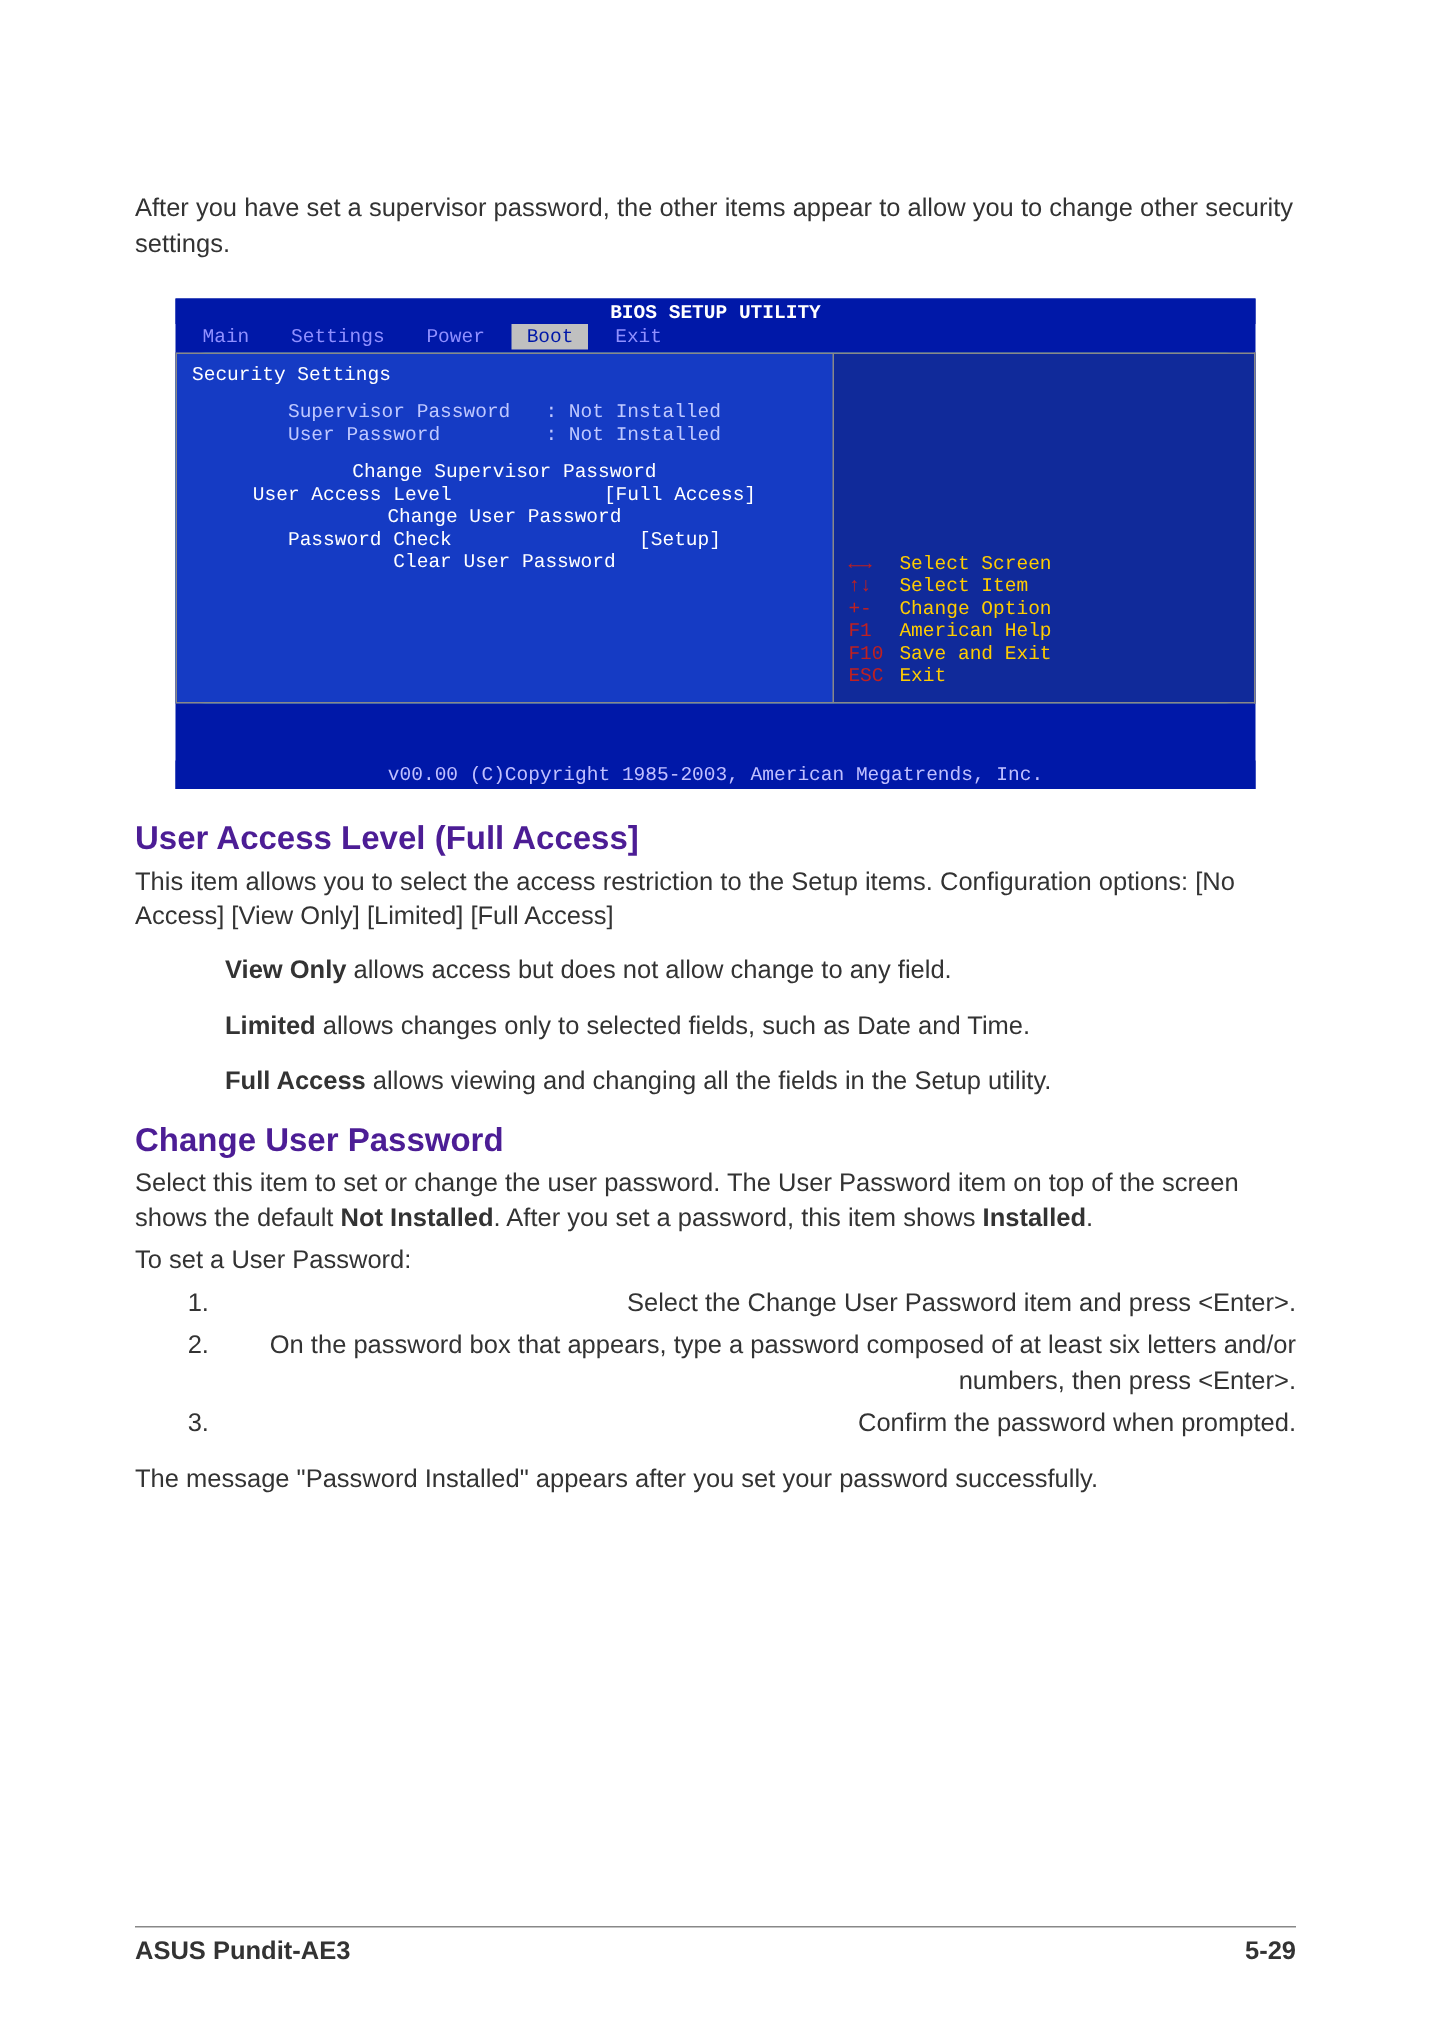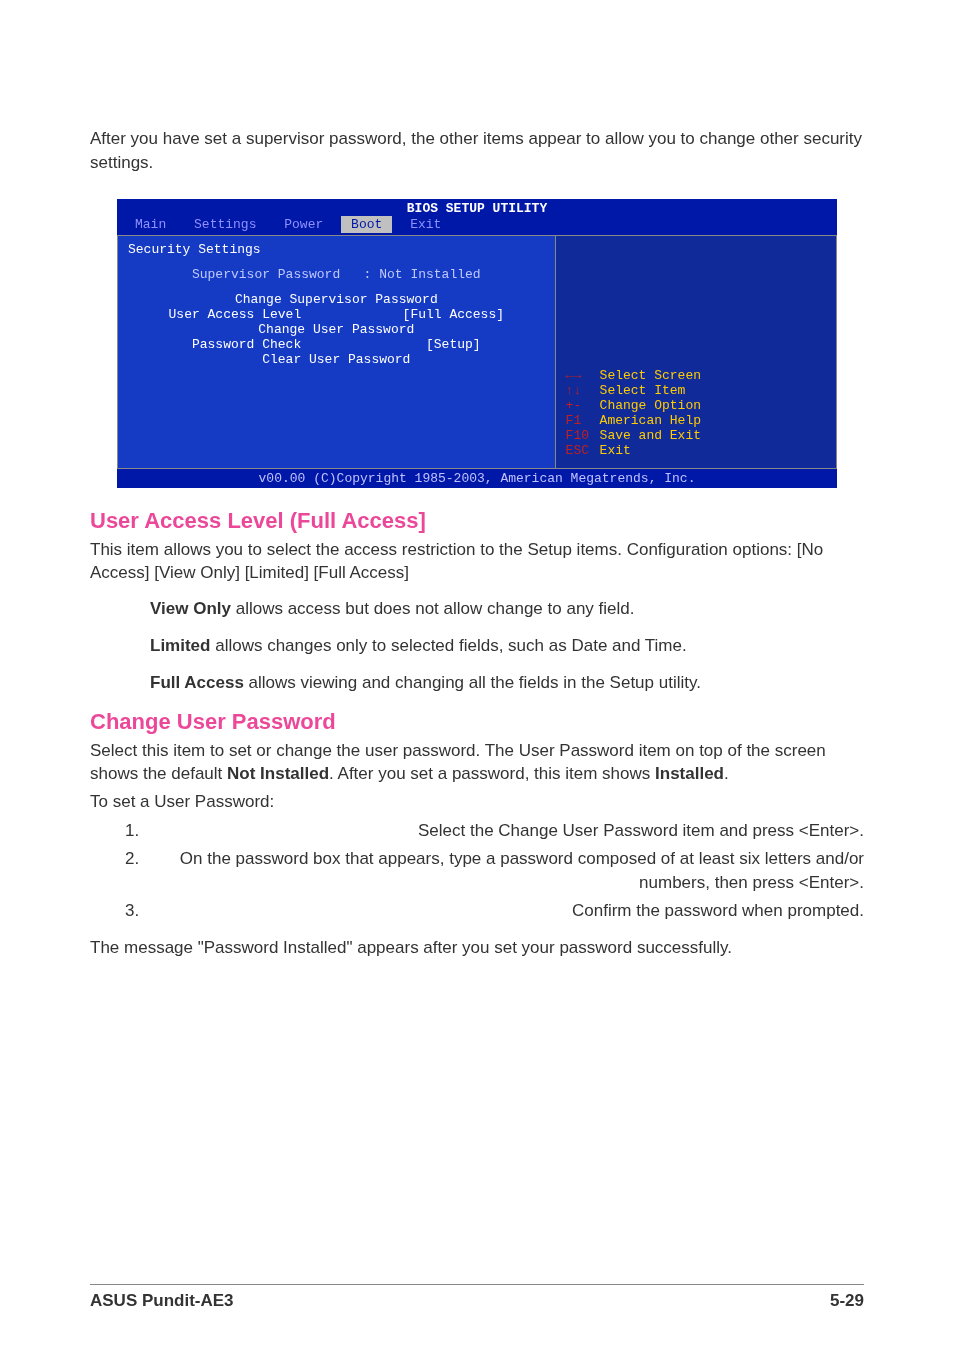--- a/index.html
+++ b/index.html
@@ -91,26 +91,27 @@
     left: 10px;
     right: 10px;
   }
   .bios-help .hk { color: #c02020; display: inline-block; width: 34px; }
   .bios-help .hv { color: #ffcc00; }
   .bios-footer {
     background: #0018a8;
     color: #c0c0ff;
     text-align: center;
     padding: 2px 0;
+    margin-top: 38px;
   }
   h2.section-title {
     font-family: "Trebuchet MS", Arial, sans-serif;
     font-size: 22px;
     font-weight: bold;
-    color: #ec4899;
+    color: #4c1d95;
     margin: 4px 0 4px 0;
   }
   .body-text {
     font-size: 17px;
     line-height: 1.38;
     margin: 4px 0;
   }
   .indent-block {
     margin-left: 60px;
     margin-top: 12px;
@@ -158,20 +159,21 @@
       <span class="tab">Main</span>
       <span class="tab">Settings</span>
       <span class="tab">Power</span>
       <span class="tab active">Boot</span>
       <span class="tab">Exit</span>
     </div>
     <div class="bios-body">
       <div class="bios-left">
         <div class="title">Security Settings</div>
         <div class="mono-row"><span class="dim">Supervisor Password</span>   <span class="dim">: Not Installed</span></div>
+        <div class="mono-row"><span class="dim">User Password</span>         <span class="dim">: Not Installed</span></div>
         <div class="group2">
           <div class="mono-row"><span>Change Supervisor Password</span></div>
           <div class="mono-row"><span>User Access Level</span>             <span class="val">[Full Access]</span></div>
           <div class="mono-row"><span>Change User Password</span></div>
           <div class="mono-row"><span>Password Check</span>                <span class="val">[Setup]</span></div>
           <div class="mono-row"><span>Clear User Password</span></div>
         </div>
       </div>
       <div class="bios-right">
         <div class="bios-help">

